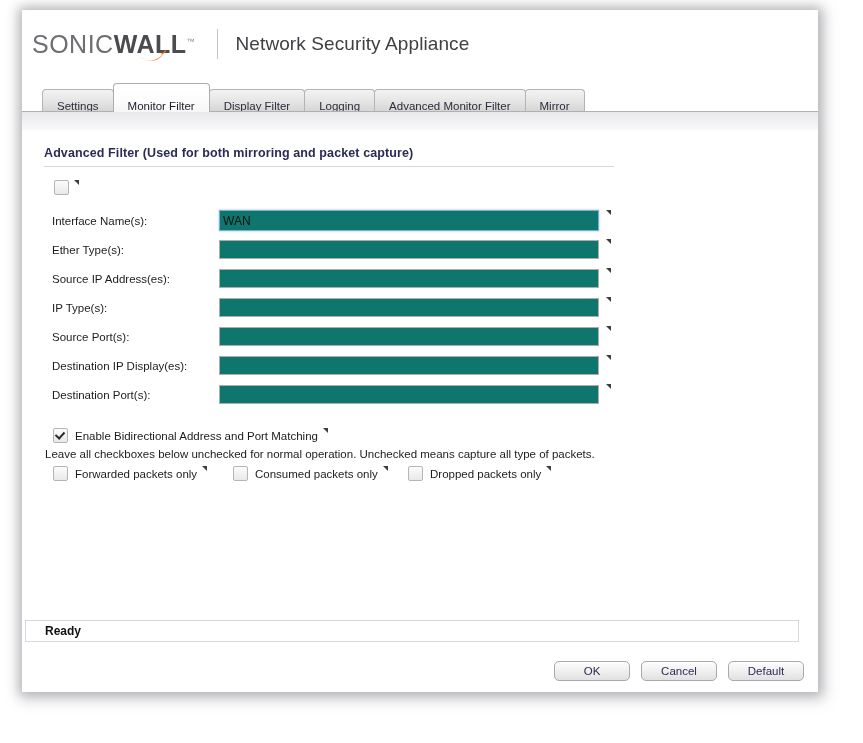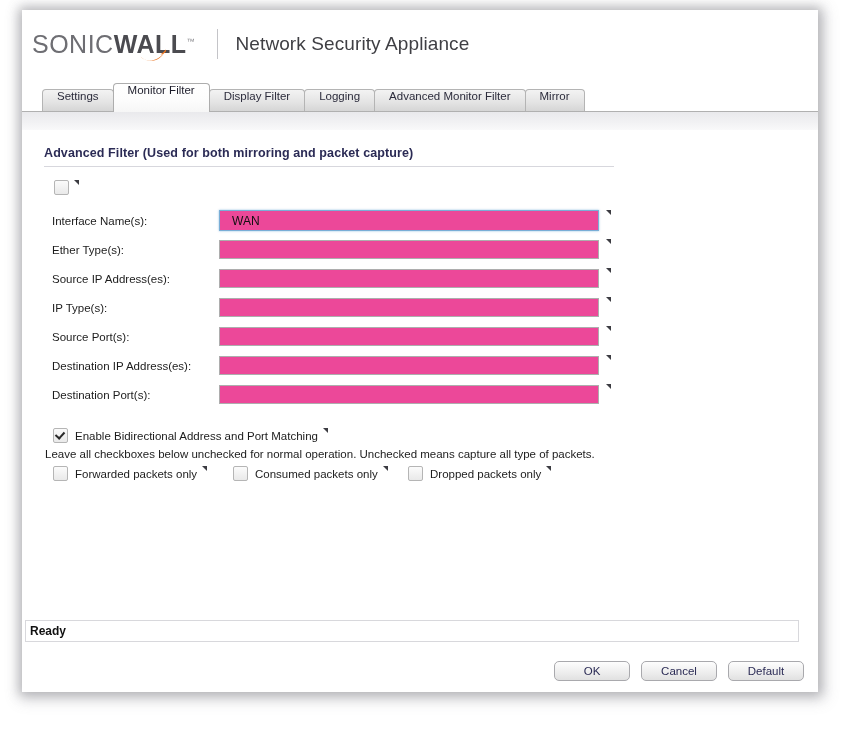--- a/index.html
+++ b/index.html
@@ -104,21 +104,21 @@
     bottom: 0;
     display: flex;
     align-items: flex-end;
     height: 40px;
   }
   .tab {
     position: relative;
     height: 22px;
     padding: 0 14px;
     display: flex;
-    align-items: flex-start;
+    align-items: flex-end;
     justify-content: center;
     font-size: 11.5px;
     color: #2c2c3c;
     background: linear-gradient(to bottom, #f3f3f3 0%, #e4e4e4 55%, #d4d4d4 100%);
     border: 1px solid #b4b4b4;
     border-bottom: none;
     border-radius: 4px 4px 0 0;
     margin-right: -1px;
     box-sizing: content-box;
     white-space: nowrap;
@@ -246,25 +246,25 @@
     font-size: 11.5px;
     color: #1c1c1c;
     white-space: nowrap;
   }
   .frow .finput {
     position: absolute;
     left: 197px;
     width: 380px;
     height: 19px;
     border: 1px solid #adadad;
-    background: #ec4899;
+    background: #0f766e;
     font-family: "Liberation Sans", sans-serif;
     font-size: 12px;
     color: #101010;
-    padding: 0 12px;
+    padding: 0 3px;
     box-sizing: border-box;
     outline: none;
   }
   .frow .finput.focused {
     border: 1px solid #7aaed6;
     box-shadow: 0 0 2px rgba(110,170,215,0.75);
     height: 21px;
   }
   .frow .tipmark {
     position: absolute;
@@ -328,21 +328,21 @@
     height: 20px;
     border: 1px solid #d8d8dc;
     background: #ffffff;
     display: flex;
     align-items: center;
   }
   .status-text {
     font-size: 12px;
     font-weight: 700;
     color: #111111;
-    margin-left: 4px;
+    margin-left: 19px;
   }
 
   
   .footer {
     position: absolute;
     left: 0;
     top: 638px;
     width: 796px;
     height: 44px;
     background: #ffffff;
@@ -444,21 +444,21 @@
             <div class="flabel">IP Type(s):</div>
             <input type="text" class="finput" value="" style="">
             <span class="tipmark"></span>
           </div>
           <div class="frow">
             <div class="flabel">Source Port(s):</div>
             <input type="text" class="finput" value="" style="">
             <span class="tipmark"></span>
           </div>
           <div class="frow">
-            <div class="flabel">Destination IP Address(es):</div>
+            <div class="flabel">Destination IP Display(es):</div>
             <input type="text" class="finput" value="" style="">
             <span class="tipmark"></span>
           </div>
           <div class="frow">
             <div class="flabel">Destination Port(s):</div>
             <input type="text" class="finput" value="" style="">
             <span class="tipmark"></span>
           </div>
         </div>
 

